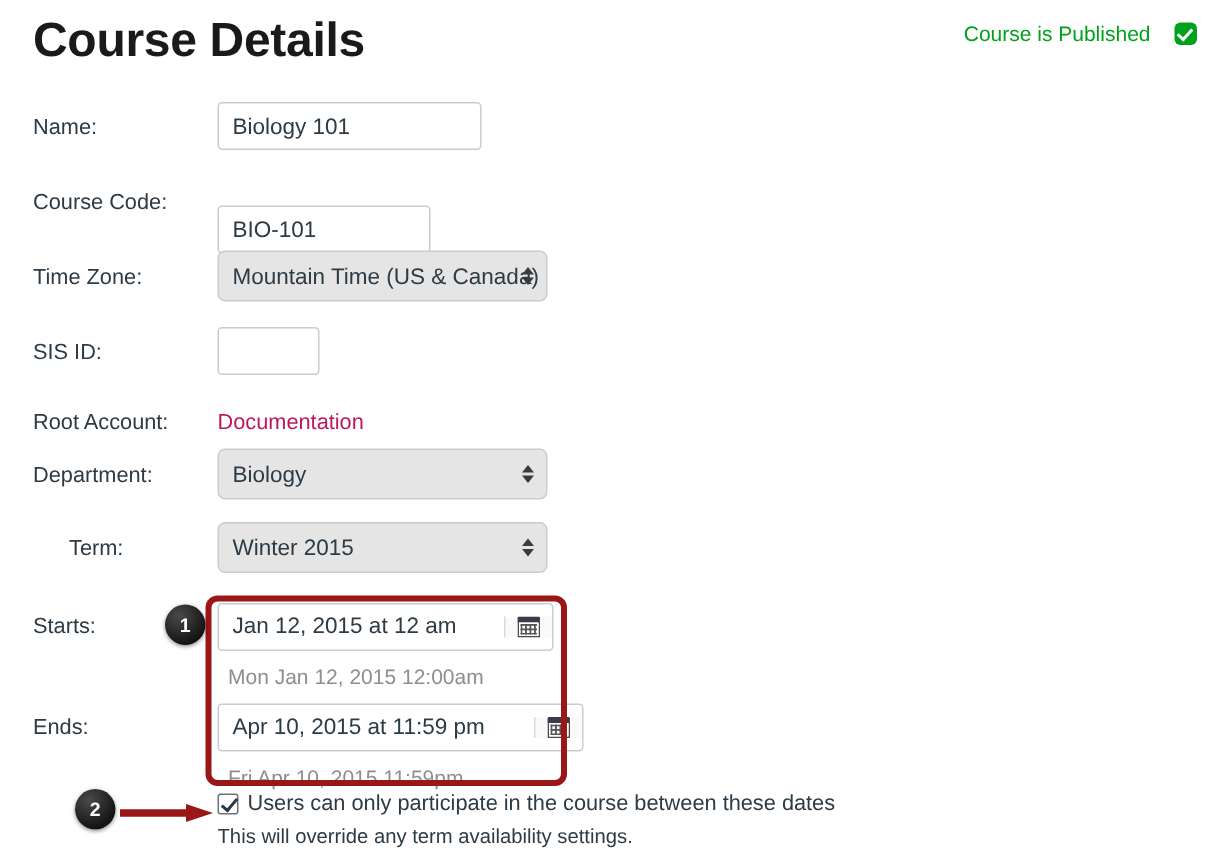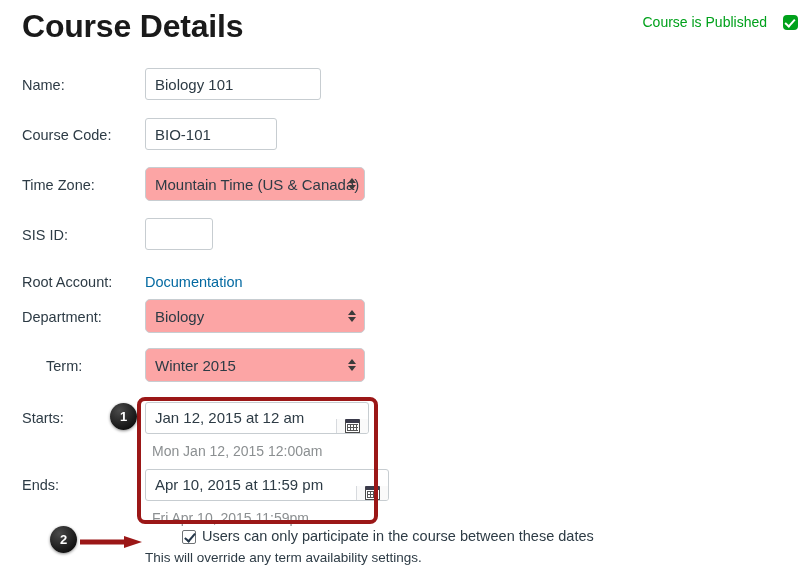--- a/index.html
+++ b/index.html
@@ -88,28 +88,28 @@
     background: #fff;
     font-family: "Liberation Sans", sans-serif;
     font-size: 15px;
     color: #2d3b45;
     padding: 0 9px;
     height: 32px;
     line-height: 30px;
     outline: none;
   }
   .txt-name { width: 176px; }
-  .txt-code { width: 132px; }
+  .txt-code { width: 142px; margin-top: 19px; }
   .txt-sis  { width: 68px; }
 
   .sel {
     position: relative;
     border: 1px solid #c7cdd1;
     border-radius: 5px;
-    background: #fca5a5;
+    background: #e5e5e5;
     height: 34px;
     display: flex;
     align-items: center;
     padding: 0 24px 0 9px;
     font-size: 15px;
     color: #2d3b45;
     overflow: hidden;
     white-space: nowrap;
   }
   .sel-tz   { width: 220px; }
@@ -128,21 +128,21 @@
     display: block;
     width: 0; height: 0;
     border-left: 4px solid transparent;
     border-right: 4px solid transparent;
   }
   .sel .arrows i.up   { border-bottom: 5px solid #3b3b3b; }
   .sel .arrows i.down { border-top: 5px solid #3b3b3b; }
 
   .link {
     font-size: 14.5px;
-    color: #0369a1;
+    color: #be185d;
     line-height: 20px;
     text-decoration: none;
     cursor: pointer;
   }
 
   
   .redbox {
     position: absolute;
     left: 137px;
     top: 397px;
@@ -151,21 +151,21 @@
     border: 4px solid #9b1717;
     border-radius: 8px;
     background: transparent;
     pointer-events: none;
   }
 
   
   .datewrap {
     position: absolute;
     display: flex;
-    align-items: flex-end;
+    align-items: center;
     border: 1px solid #c7cdd1;
     border-radius: 3px;
     background: #fff;
     height: 32px;
     overflow: hidden;
   }
   .datewrap .dval {
     font-size: 15px;
     color: #2d3b45;
     padding: 0 9px;
@@ -206,23 +206,22 @@
     color: #8b8f91;
     white-space: nowrap;
   }
 
   
   .cbrow {
     position: absolute;
     left: 145px;
     top: 528px;
     display: flex;
-    align-items: flex-end;
+    align-items: center;
     gap: 6px;
-    margin-left: 37px;
   }
   .cbox {
     width: 14px;
     height: 14px;
     border: 1px solid #6e7275;
     border-radius: 2px;
     background: #fff;
     position: relative;
     flex: none;
     cursor: pointer;

